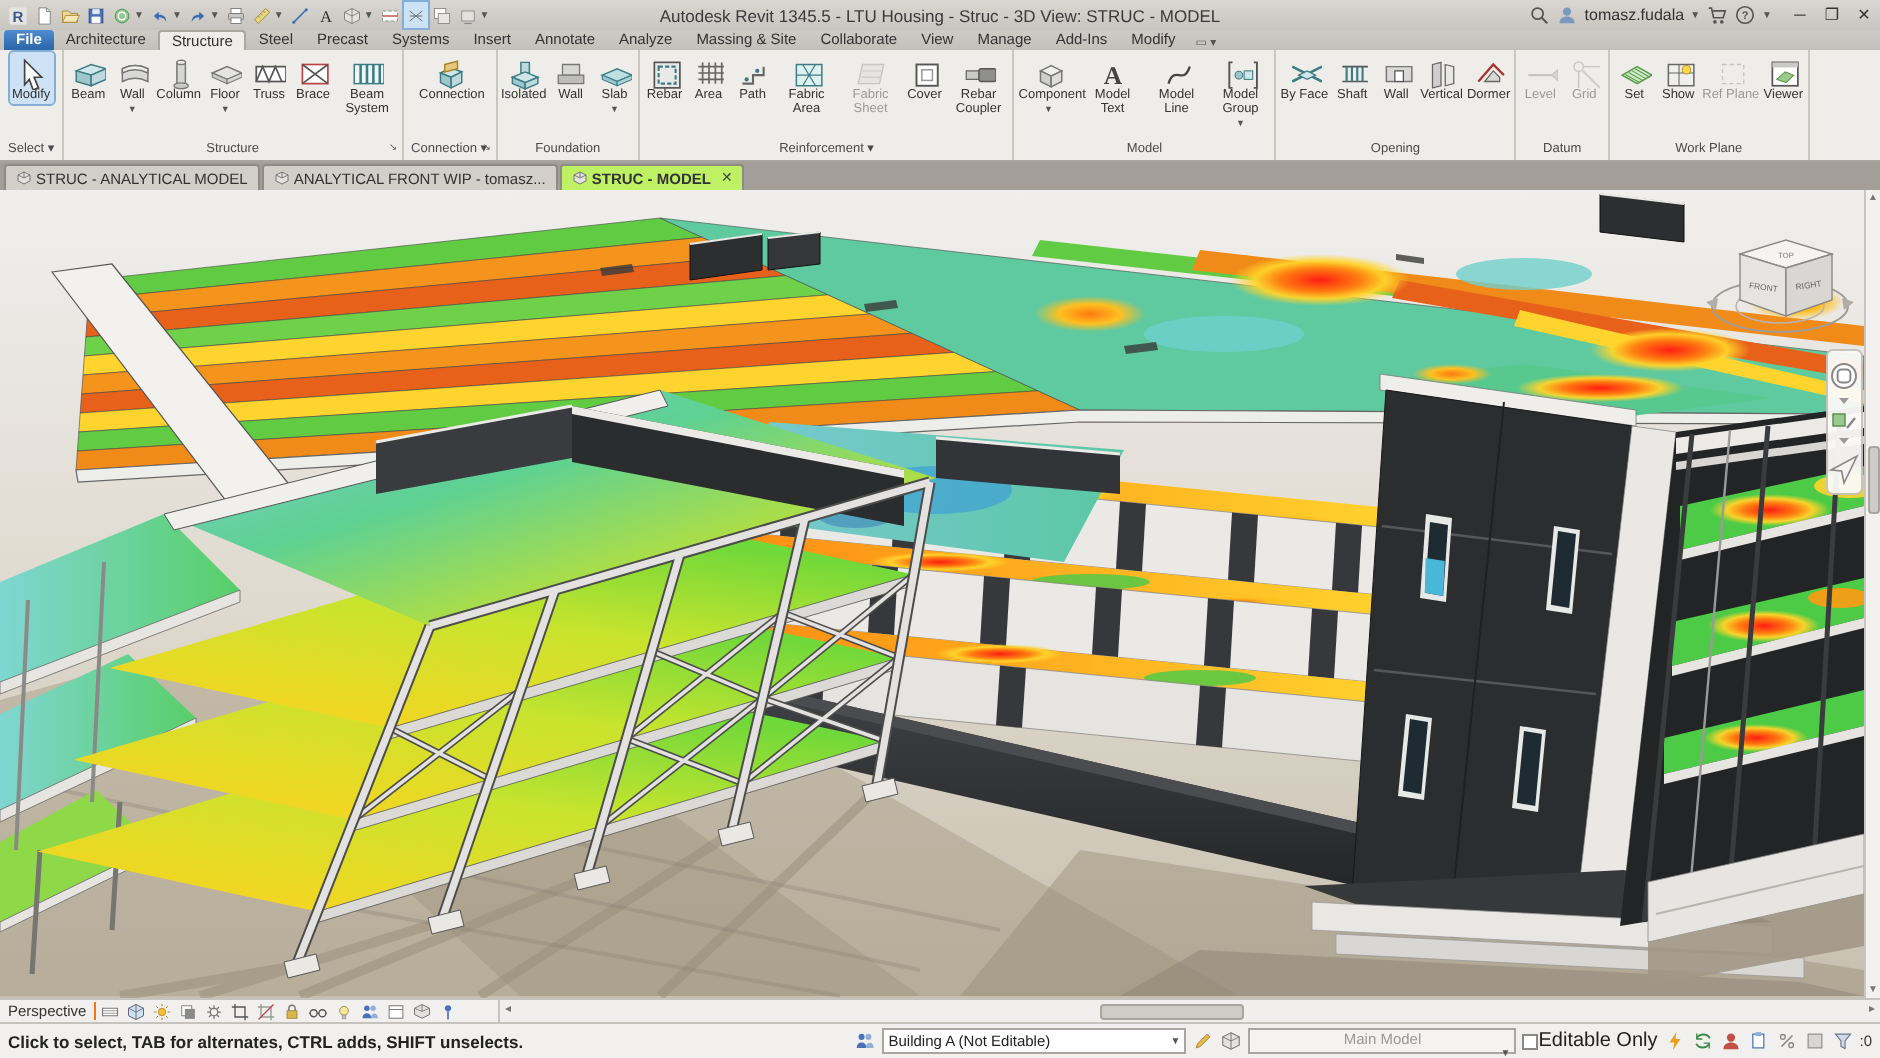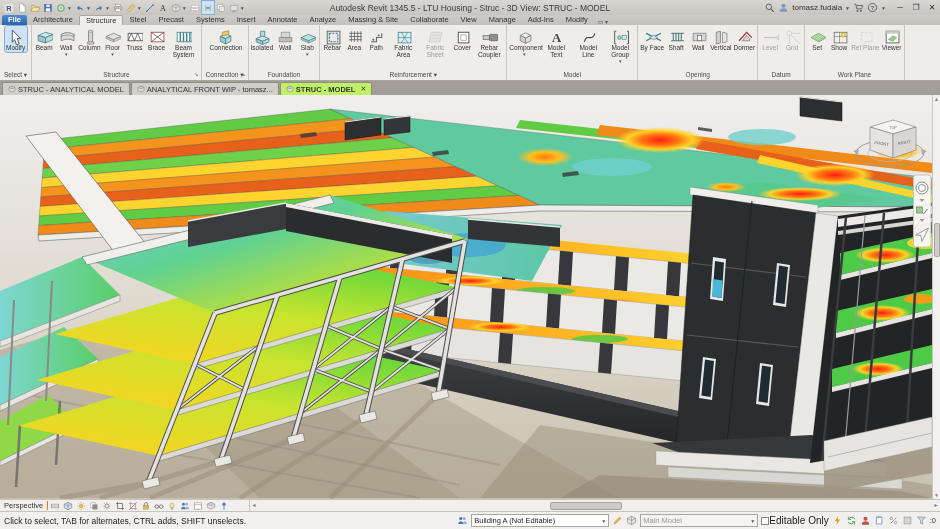--- a/index.html
+++ b/index.html
@@ -61,27 +61,27 @@
   .vcb { display:flex; align-items:center; width:250px; border-right:1px solid #c8c5c0; padding-left:2px; }
   .vcb-scale { font-size:7.5px; color:#333; padding:0 4px 0 2px; border-right:1px solid #f97316; }
   .vcbi { width:13px; height:11px; display:flex; align-items:center; justify-content:center; }
   .vcbi svg { width:10px; height:10px; }
   .hscroll { flex:1; position:relative; background:#f0efed; }
   .hscroll .harr { position:absolute; top:0; width:8px; height:11px; font-size:6px; color:#777; text-align:center; line-height:11px; }
   .hthumb { position:absolute; left:300px; top:1.5px; width:72px; height:8px; background:#cfccc7; border:1px solid #a8a5a0; border-radius:2px; }
 
   
   .statusbar { height:18px; background:#f1f0ee; border-top:1px solid #c6c3bf; display:flex; align-items:center; font-size:8.5px; color:#222; padding:0 4px; flex:0 0 18px; }
-  .sb-hint { white-space:nowrap; }
+  .sb-hint { white-space:nowrap;font-weight:bold; }
   .sb-right { margin-left:auto; display:flex; align-items:center; gap:3px; }
   .sb-right svg { width:11px; height:11px; }
   .combo { display:flex; align-items:center; background:#fff; border:1px solid #a9a6a2; height:13px; font-size:7.5px; padding:0 2px; color:#222; }
   .combo .cbx-caret { margin-left:auto; font-size:5px; color:#555; padding-left:3px; }
-  .combo.w1 { width:138px; }
-  .combo.w2 { width:118px; color:#999; background:#f4f3f1; }
+  .combo.w1 { width:152px; }
+  .combo.w2 { width:134px; color:#999; background:#f4f3f1;flex-direction:column; }
   .cbx { display:flex; align-items:center; gap:0; font-size:10px; }
   .cbx .box { width:8px; height:8px; background:#fff; border:1px solid #8a8784; display:inline-block; }
   .fcount { font-size:7.5px; color:#333; }
 </style>
 </head>
 <body>
 
 <div id="app">
 
   <div class="titlebar">

